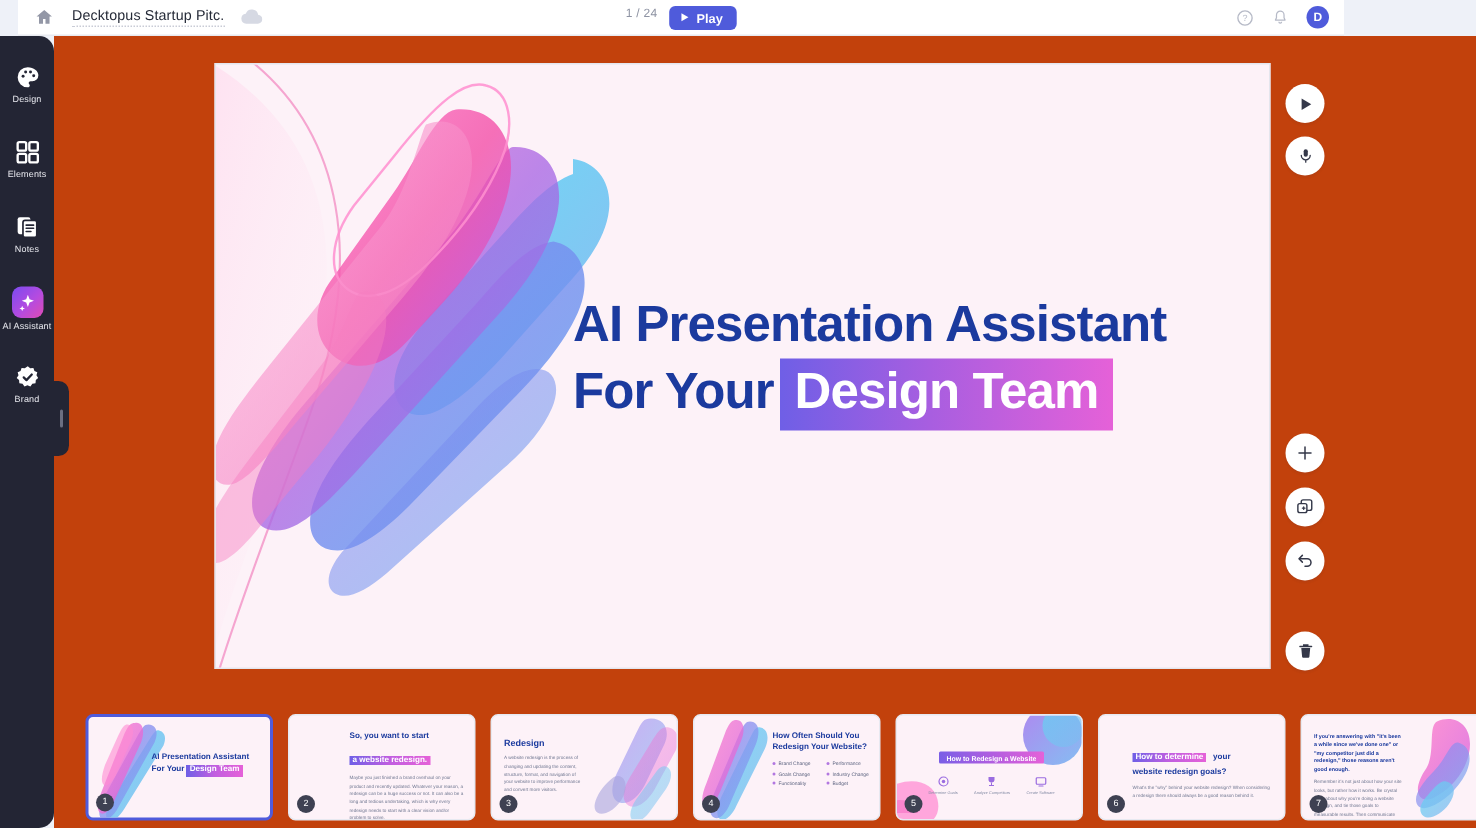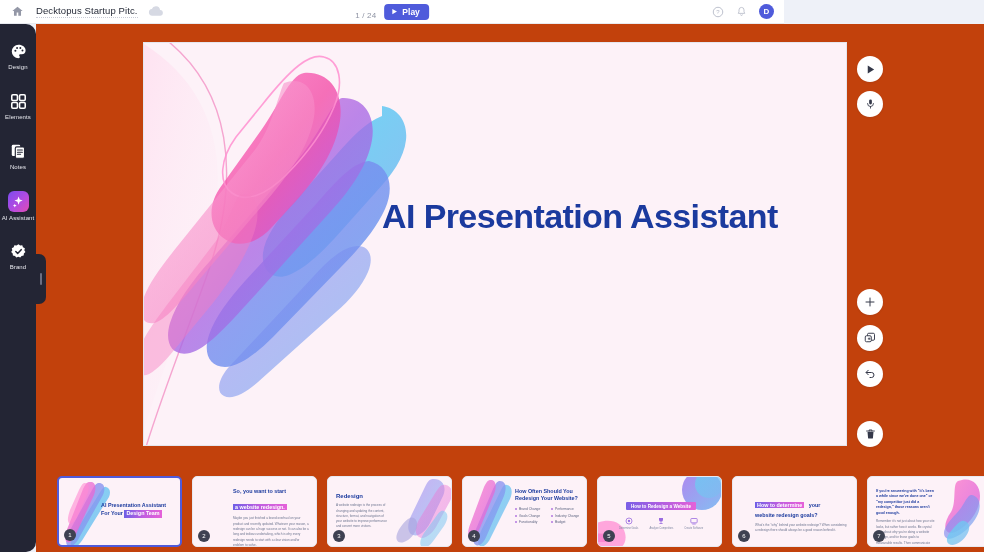--- a/index.html
+++ b/index.html
@@ -5,34 +5,34 @@
   * { box-sizing: border-box; margin: 0; padding: 0; }
   html, body {
     width: 984px; height: 552px;
     font-family: "Liberation Sans", sans-serif;
     background: #eef1f8;
     overflow: hidden;
   }
 
   
   #topbar {
-    position: absolute; top: 0; left: 0; width: 784px; height: 24px;
+    position: absolute; top: 0; left: 12px; width: 884px; height: 24px;
     background: #ffffff; display: flex; align-items: center;
     border-bottom: 1px solid #e8eaf0;
     z-index: 40;
   }
   .tb-home { margin-left: 10px; width: 14px; height: 14px; display:flex; align-items:center; justify-content:center; }
   .tb-title {
     margin-left: 12px; font-size: 9.5px; color: #262b38; letter-spacing: .1px;
     border-bottom: 1px dotted #c9ccd6; padding-bottom: 1px;
   }
   .tb-cloud { margin-left: 10px; width: 16px; height: 12px; display:flex; align-items:center; }
   .tb-center {
     position: absolute; left: 50%; transform: translateX(-50%);
-    display: flex; align-items: flex-end; gap: 8px;
+    display: flex; align-items: flex-start; gap: 8px;
   }
   .tb-count { font-size: 8px; color: #8e93a3; letter-spacing: .2px; }
   .tb-play {
     display:flex; align-items:center; gap: 4px;
     background: #4f5bdb; color:#fff; font-size: 8.5px; font-weight: 700;
     border-radius: 4px; padding: 3px 9px 3px 7px;
   }
   .tb-right { position: absolute; right: 10px; display: flex; align-items: center; gap: 11px; }
   .tb-icon { width: 13px; height: 13px; display: flex; align-items: center; justify-content: center; }
   .tb-avatar {
@@ -288,20 +288,23 @@
       <path d="M198 55 c22 -1 34 18 30 42 c-4 24 -20 48 -40 70 l-86 95 c-20 22 -40 44 -56 48 c-18 4 -26 -10 -20 -30 c6 -20 22 -42 40 -62 l90 -104 c20 -24 34 -58 42 -59 z" fill="url(#gB)" opacity=".78"></path>
       <path d="M160 30 c26 -2 40 20 36 48 c-4 28 -22 56 -44 80 l-24 26 c-16 18 -36 22 -50 10 c-14 -12 -14 -34 0 -52 l40 -56 c16 -22 28 -54 42 -56 z" fill="url(#gA)" opacity=".8"></path>
       <path d="M118 62 c30 -38 48 -52 62 -48 c16 4 20 26 10 50 c-10 24 -28 48 -48 68 c-20 20 -40 28 -54 18 c-14 -10 -12 -34 4 -56 z" fill="none" stroke="#ff8fd0" stroke-width="1.6" opacity=".85"></path>
       <path d="M140 40 c20 -8 34 8 30 34 c-4 26 -22 54 -46 82 l-70 82 c-18 22 -34 40 -44 42 c-12 2 -16 -10 -10 -26 c6 -16 20 -34 36 -54 l74 -92 c18 -22 26 -62 30 -68 z" fill="url(#gE)" opacity=".62"></path>
       <path d="M96 152 c16 -4 22 14 14 38 c-8 24 -26 52 -46 76 l-38 46 c-12 14 -22 22 -28 20 c-8 -2 -8 -14 -2 -28 c6 -14 18 -30 30 -46 l46 -60 c12 -16 20 -44 24 -46 z" fill="#f77fc0" opacity=".45"></path>
       <path d="M214 203 c12 0 16 12 10 26 c-6 14 -18 28 -32 40 l-78 70 c-14 12 -26 18 -34 14 c-8 -4 -6 -16 4 -28 l84 -90 c16 -18 32 -32 46 -32 z" fill="url(#gC)" opacity=".55"></path>
     </svg>
 
     <div id="slide-text">
       <div class="sl-line">AI Presentation Assistant</div>
+      <div class="sl-line">
+        <span>For Your</span><span class="sl-hl">Design Team</span>
+      </div>
     </div>
 
   </div>
 
   <div class="rt-btn" id="rt-play">
     <svg width="11" height="11" viewBox="0 0 24 24">
         <path d="M6 3.5 20 12 6 20.5z" fill="#343849"></path>
       </svg>
   </div>
   <div class="rt-btn" id="rt-mic">

